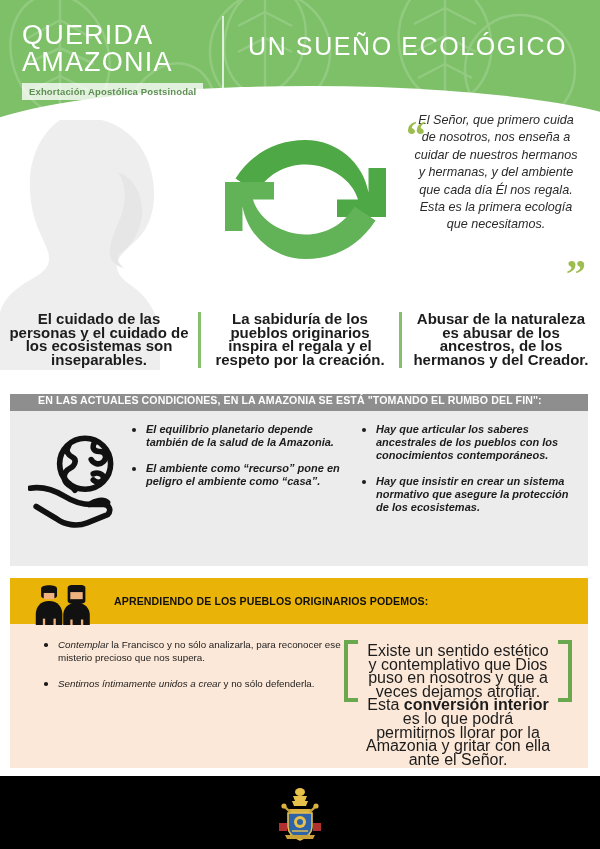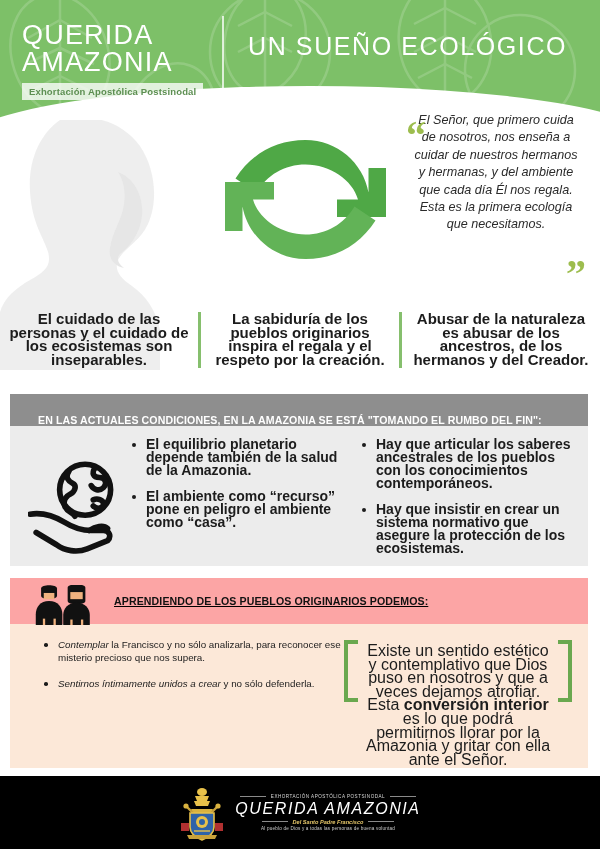--- a/index.html
+++ b/index.html
@@ -86,49 +86,49 @@
   .col-sep {
     width:3px; height:56px; background:#86bf6d; margin-top:4px; flex:0 0 3px;
   }
 
   
   .gray-section {
     position:absolute; left:10px; top:394px; width:578px; height:172px;
     background:#ececec;
   }
   .gray-bar {
-    width:100%; height:32px; background:#8e8e8e;
-    display:flex; align-items:flex-end; padding-left:28px;
+    width:100%; height:17px; background:#8e8e8e;
+    display:flex; align-items:flex-start; padding-left:28px;
   }
   .gray-bar-text {
     color:#ffffff; font-size:10.6px; font-weight:700; letter-spacing:.1px;
     white-space:nowrap;
   }
   .gray-body { display:flex; padding:12px 10px 0 10px; }
   .globe-hand { width:110px; flex:0 0 110px; padding-top:6px; padding-left:8px; }
   .gray-lists { display:flex; flex:1; gap:12px; }
   .glist { flex:1; }
   .glist ul { list-style:none; }
   .glist li {
     position:relative; padding-left:16px; margin-bottom:13px;
-    font-size:14px; line-height:13px; font-weight:700; color:#1c1c1c;
+    font-size:11px; line-height:13px; font-weight:700; color:#1c1c1c;font-style:italic;
   }
   .glist li::before {
     content:""; position:absolute; left:2px; top:5px;
     width:4px; height:4px; border-radius:50%; background:#1c1c1c;
   }
 
   
   .peach-section {
     position:absolute; left:10px; top:578px; width:578px; height:190px;
     background:#fce8d8;
   }
   .peach-bar {
-    width:100%; height:46px; background:#fca5a5;
-    display:flex; align-items:center;text-decoration:underline;
+    width:100%; height:46px; background:#eab308;
+    display:flex; align-items:center;
   }
   .people-icon { width:86px; flex:0 0 86px; padding-left:24px; padding-top:8px;}
   .peach-bar-text {
     color:#111111; font-size:10.6px; font-weight:700; letter-spacing:.1px;
     white-space:nowrap; padding-left:18px;
   }
   .peach-body { display:flex; padding:14px 14px 0 14px; }
   .plist { flex:0 0 318px; padding-left:18px; }
   .plist ul { list-style:none; }
   .plist li {
@@ -336,19 +336,13 @@
       <circle cx="39" cy="21" r="2.6" fill="#d9b23f"></circle>
       <path d="M11 28 L35 28 L35 42 C35 49 28 53 23 55 C18 53 11 49 11 42 Z" fill="#2f63a8" stroke="#e8c14a" stroke-width="1.6"></path>
       <circle cx="23" cy="37" r="6" fill="#e8c14a"></circle>
       <circle cx="23" cy="37" r="3" fill="#2f63a8"></circle>
       <path d="M15 46 L31 46" stroke="#e8c14a" stroke-width="1.4"></path>
       <rect x="2" y="38" width="8" height="8" fill="#b03030"></rect>
       <rect x="36" y="38" width="8" height="8" fill="#b03030"></rect>
       <path d="M8 50 L38 50 L36 54 L10 54 Z" fill="#c9a23a"></path>
     </g>
   </svg>
-  <div class="foot-txt">
-    <div class="foot-line1">EXHORTACIÓN APOSTÓLICA POSTSINODAL</div>
-    <div class="foot-big">QUERIDA AMAZONIA</div>
-    <div class="foot-line3">Del Santo Padre Francisco</div>
-    <div class="foot-line4">Al pueblo de Dios y a todas las personas de buena voluntad</div>
-  </div>
 </div>
 
 </body></html>

